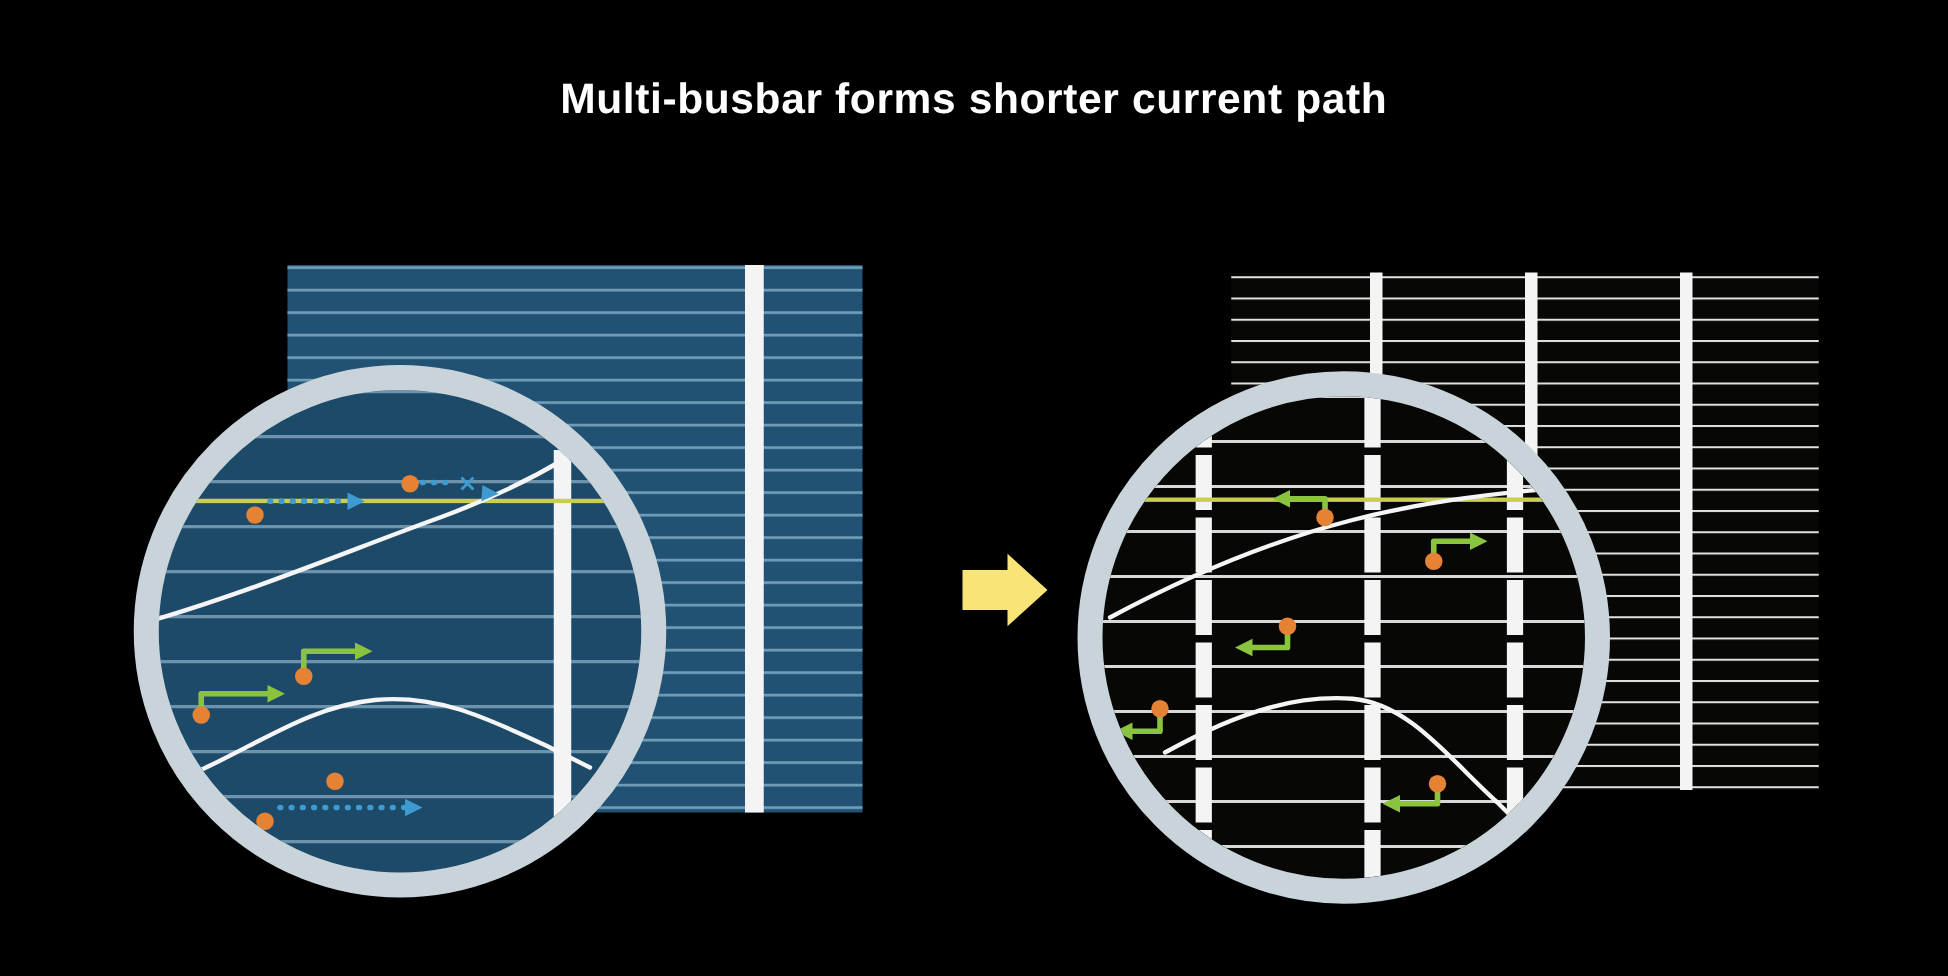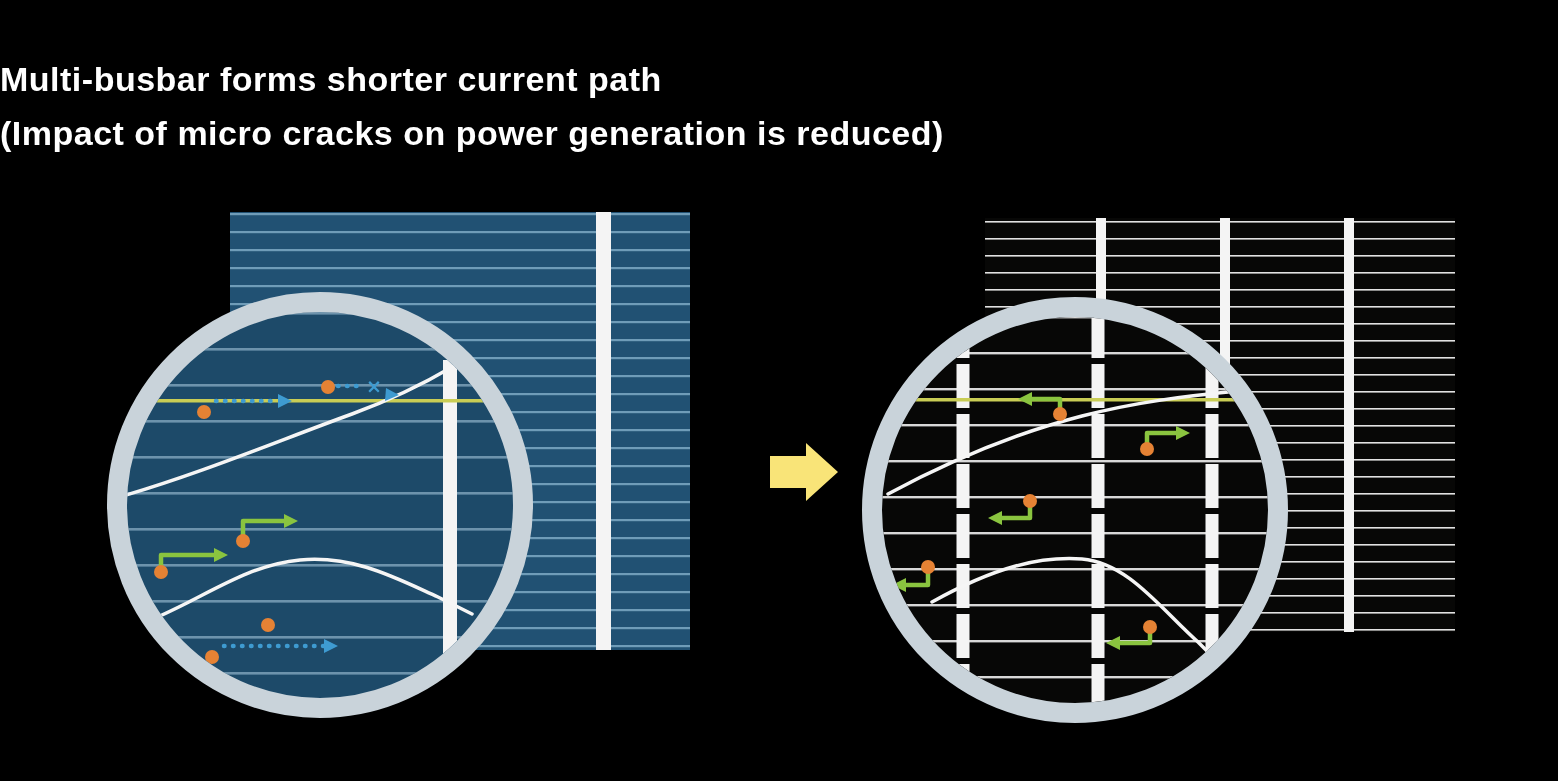--- a/index.html
+++ b/index.html
@@ -12,20 +12,21 @@
     width:1558px;
     height:781px;
     background:var(--background,#000);
     overflow:hidden;
   }
   .title-block{
     position:absolute;
     top:52px;
     left:0;
     width:100%;
+    text-align:center;
     color:var(--title-text,#fff);
     font-weight:bold;
     font-size:34px;
     line-height:54px;
     letter-spacing:0.5px;
   }
   .diagram-svg{position:absolute;top:0;left:0;}
 
   .f-cellblue{fill:var(--cell-blue);}
   .f-zoomblue{fill:var(--zoom-blue);}
@@ -43,21 +44,20 @@
   .zoombar{stroke:var(--busbar-white);stroke-width:13;stroke-dasharray:44 6;}
   .xmark{fill:var(--path-blue);font:bold 19px "DejaVu Sans",sans-serif;}
 </style>
 </head>
 <body>
 
 <div id="stage">
 
   <div class="title-block">
     <div>Multi-busbar forms shorter current path</div>
-    <div>(Impact of micro cracks on power generation is reduced)</div>
   </div>
 
   <svg class="diagram-svg" width="1558" height="781" viewBox="0 0 1558 781">
     <defs>
       <pattern id="stripeL" patternUnits="userSpaceOnUse" width="8" height="18" x="0" y="213">
         <rect width="8" height="2.2" fill="var(--cell-blue-line)"></rect>
       </pattern>
       <pattern id="stripeLZ" patternUnits="userSpaceOnUse" width="8" height="36" x="0" y="312">
         <rect width="8" height="2.6" fill="var(--zoom-blue-line)"></rect>
       </pattern>

